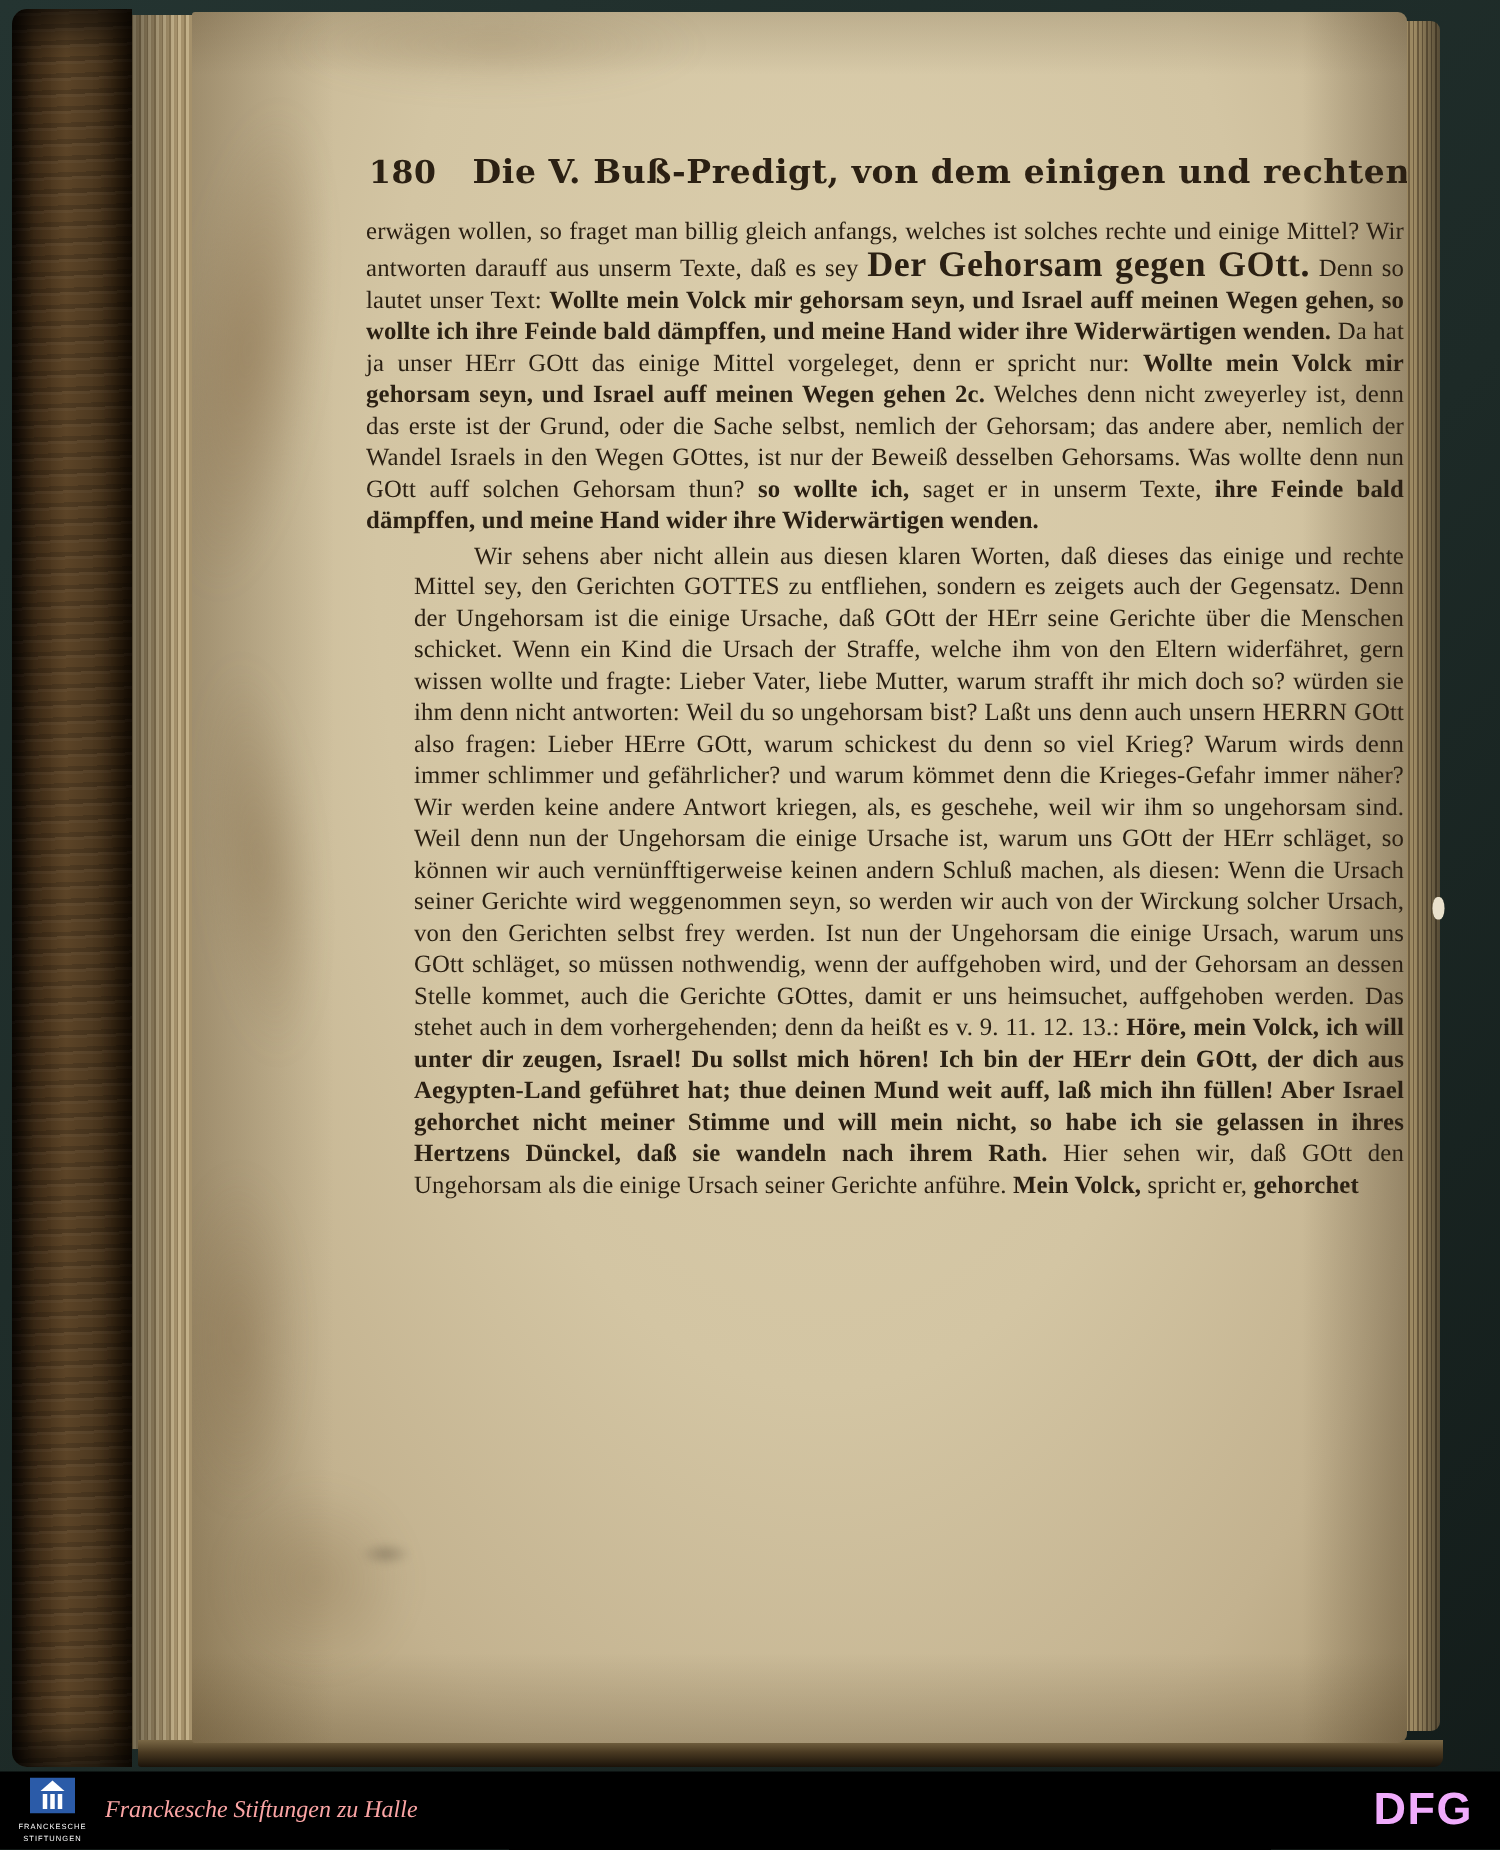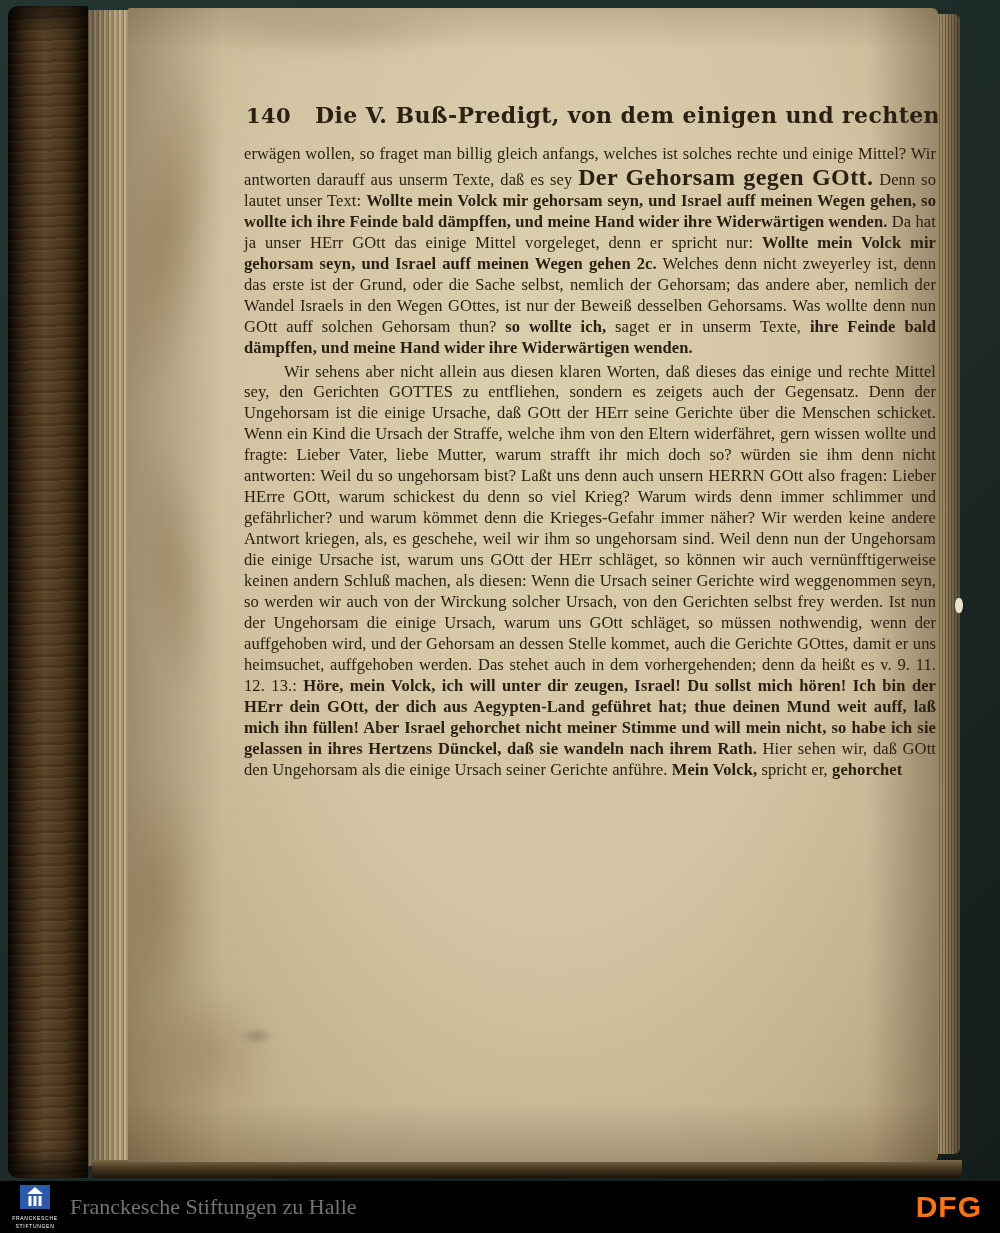--- a/index.html
+++ b/index.html
@@ -71,42 +71,42 @@
 
   .running-head {
     display:flex; align-items:baseline; gap:24px;
     font-weight:bold; font-size:22px; letter-spacing:.4px;
     margin:0 0 16px 2px; white-space:nowrap;
   }
   .running-head .pagenum { font-size:21px; }
 
   .body-text { font-size:16.5px; line-height:1.27; text-align:justify; letter-spacing:.1px;font-family:Liberation Serif, serif; }
   .para { margin:0 0 3px 0; }
-  .para.indent { text-indent:40px; }
+  .para.indent { text-indent:40px;margin-left:32px; }
   .run-normal { font-weight:normal; }
   .run-bold   { font-weight:bold; }
   .run-large  { font-weight:bold; font-size:24px; line-height:1; letter-spacing:.4px; }
 
   .catchword { text-align:right; font-weight:bold; font-size:17px; padding-right:6px; margin-top:2px; }
 
   
   .footer {
     position:absolute; left:0; bottom:0; width:1000px; height:52px;
     background:#000; display:flex; align-items:center;
     padding:0 18px 0 12px;
   }
   .fs-logo { display:flex; flex-direction:column; align-items:center; width:46px; margin-right:12px; cursor:pointer; }
   .fs-logo-caption {
     font-family:"Liberation Sans", sans-serif; font-size:5px; line-height:6px;
     color:#fff; letter-spacing:.7px; text-align:center; margin-top:2px; white-space:nowrap;
   }
-  .institution { font-family:"Liberation Serif", serif; font-size:22px; color:#737373; }
+  .institution { font-family:"Liberation Serif", serif; font-size:16px; color:#fca5a5;font-style:italic; }
   .dfg {
     margin-left:auto; font-family:"Liberation Sans", sans-serif;
-    font-weight:bold; font-size:30px; color:#f97316; letter-spacing:1px; cursor:pointer;
+    font-weight:bold; font-size:30px; color:#f0abfc; letter-spacing:1px; cursor:pointer;
   }
 </style>
 </head>
 <body>
 
 <div class="stage">
 
   <div class="book">
     <div class="spine"></div>
     <div class="edges-left"></div>
@@ -117,21 +117,21 @@
     <div class="paper">
       <div class="stain s1"></div>
       <div class="stain s2"></div>
       <div class="stain s3"></div>
       <div class="stain s4"></div>
       <div class="stain s5"></div>
       <div class="pencil-mark"></div>
 
       <div class="text-block">
         <div class="running-head">
-          <span class="pagenum">140</span>
+          <span class="pagenum">180</span>
           <span class="head-title">Die V. Buß-Predigt, von dem einigen und rechten Mittel,</span>
         </div>
 
         <div class="body-text" id="paragraphs">
             <p class="para"><span class="run-normal">erwägen wollen, so fraget man billig gleich anfangs, welches ist solches rechte und einige Mittel? Wir antworten darauff aus unserm Texte, daß es sey </span><span class="run-large">Der Gehorsam gegen GOtt.</span><span class="run-normal">  Denn so lautet unser Text: </span><span class="run-bold">Wollte mein Volck mir gehorsam seyn, und Israel auff meinen Wegen gehen, so wollte ich ihre Feinde bald dämpffen, und meine Hand wider ihre Widerwärtigen wenden.</span><span class="run-normal">  Da hat ja unser HErr GOtt das einige Mittel vorgeleget, denn er spricht nur: </span><span class="run-bold">Wollte mein Volck mir gehorsam seyn, und Israel auff meinen Wegen gehen 2c.</span><span class="run-normal">  Welches denn nicht zweyerley ist, denn das erste ist der Grund, oder die Sache selbst, nemlich der Gehorsam; das andere aber, nemlich der Wandel Israels in den Wegen GOttes, ist nur der Beweiß desselben Gehorsams.  Was wollte denn nun GOtt auff solchen Gehorsam thun? </span><span class="run-bold">so wollte ich,</span><span class="run-normal"> saget er in unserm Texte, </span><span class="run-bold">ihre Feinde bald dämpffen, und meine Hand wider ihre Widerwärtigen wenden.</span></p>
             <p class="para indent"><span class="run-normal">Wir sehens aber nicht allein aus diesen klaren Worten, daß dieses das einige und rechte Mittel sey, den Gerichten GOTTES zu entfliehen, sondern es zeigets auch der Gegensatz.  Denn der Ungehorsam ist die einige Ursache, daß GOtt der HErr seine Gerichte über die Menschen schicket.  Wenn ein Kind die Ursach der Straffe, welche ihm von den Eltern widerfähret, gern wissen wollte und fragte: Lieber Vater, liebe Mutter, warum strafft ihr mich doch so? würden sie ihm denn nicht antworten: Weil du so ungehorsam bist? Laßt uns denn auch unsern HERRN GOtt also fragen: Lieber HErre GOtt, warum schickest du denn so viel Krieg? Warum wirds denn immer schlimmer und gefährlicher? und warum kömmet denn die Krieges-Gefahr immer näher? Wir werden keine andere Antwort kriegen, als, es geschehe, weil wir ihm so ungehorsam sind.  Weil denn nun der Ungehorsam die einige Ursache ist, warum uns GOtt der HErr schläget, so können wir auch vernünfftigerweise keinen andern Schluß machen, als diesen: Wenn die Ursach seiner Gerichte wird weggenommen seyn, so werden wir auch von der Wirckung solcher Ursach, von den Gerichten selbst frey werden.  Ist nun der Ungehorsam die einige Ursach, warum uns GOtt schläget, so müssen nothwendig, wenn der auffgehoben wird, und der Gehorsam an dessen Stelle kommet, auch die Gerichte GOttes, damit er uns heimsuchet, auffgehoben werden.  Das stehet auch in dem vorhergehenden; denn da heißt es v. 9. 11. 12. 13.: </span><span class="run-bold">Höre, mein Volck, ich will unter dir zeugen, Israel! Du sollst mich hören! Ich bin der HErr dein GOtt, der dich aus Aegypten-Land geführet hat; thue deinen Mund weit auff, laß mich ihn füllen! Aber Israel gehorchet nicht meiner Stimme und will mein nicht, so habe ich sie gelassen in ihres Hertzens Dünckel, daß sie wandeln nach ihrem Rath.</span><span class="run-normal">  Hier sehen wir, daß GOtt den Ungehorsam als die einige Ursach seiner Gerichte anführe.  </span><span class="run-bold">Mein Volck,</span><span class="run-normal"> spricht er, </span><span class="run-bold">gehorchet</span></p>
           </div>
 
       </div>
     </div>

